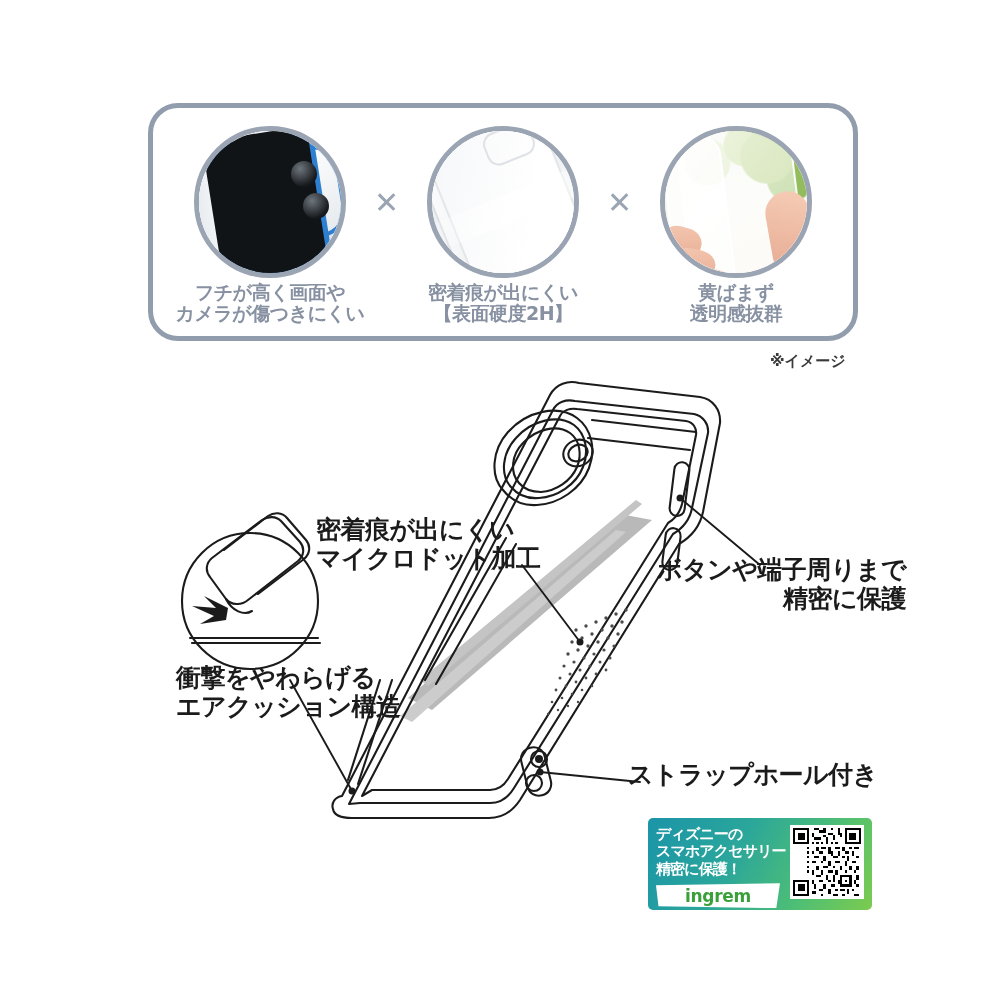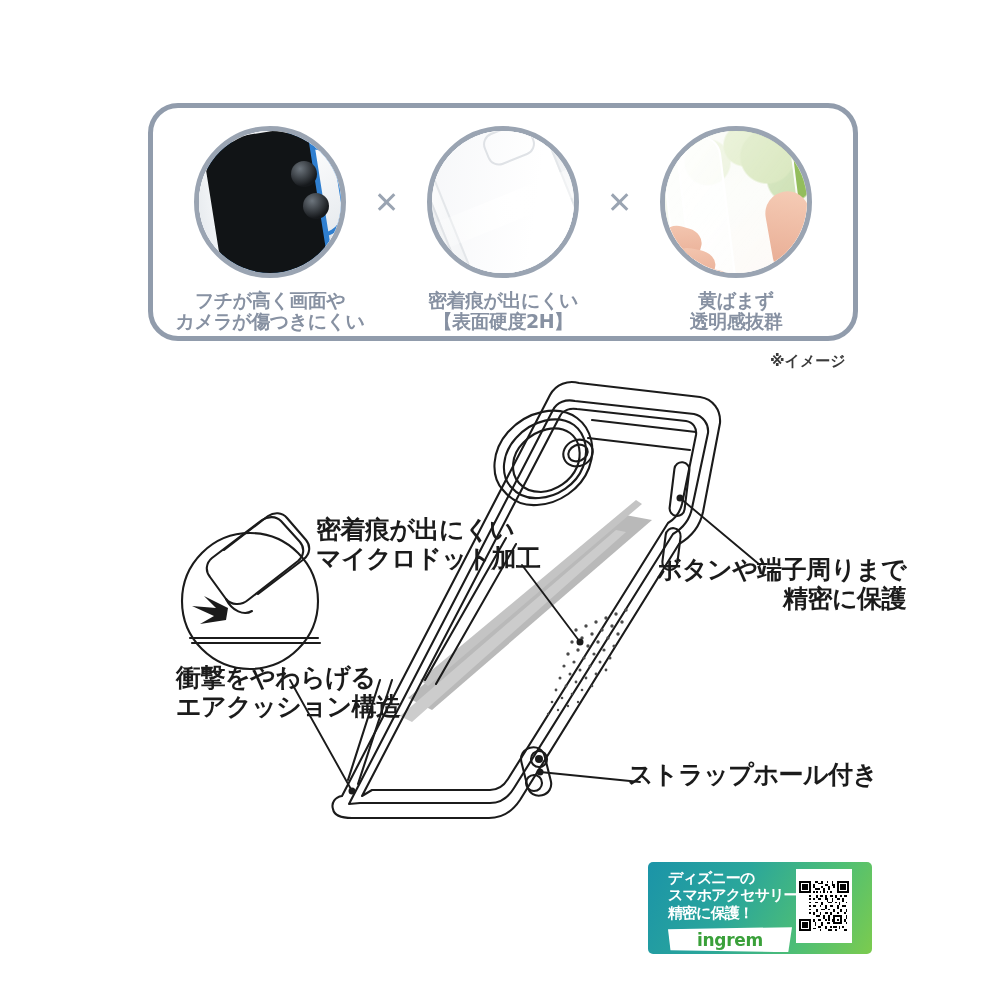--- a/index.html
+++ b/index.html
@@ -46,21 +46,21 @@
     width: 152px;
     height: 152px;
     border-radius: 50%;
     border: 5px solid #9aa4b2;
     box-sizing: border-box;
     overflow: hidden;
     position: relative;
     background: #f2f4f6;
   }
   .feature-caption {
-    margin-top: 12px;
+    margin-top: 4px;
     text-align: center;
     font-weight: bold;
     font-size: 19px;
     line-height: 1.12;
     letter-spacing: -0.5px;
     color: #8791a2;
     -webkit-text-stroke: 3.2px #ffffff;
     paint-order: stroke fill;
     white-space: pre-line;
   }
@@ -198,27 +198,27 @@
   }
   #label-microdot   { left: 316px; top: 515px; text-align: left; }
   #label-aircushion { left: 176px; top: 663px; text-align: left; }
   #label-buttons    { left: 634px; top: 555px; text-align: right; width: 252px; margin-left: 20px; }
   #label-strap      { left: 628px; top: 760px; text-align: left; }
 
   
   #qr-banner {
     position: absolute;
     left: 648px;
-    top: 862px;
+    top: 818px;
     width: 224px;
     height: 92px;
     border-radius: 5px;
     background: linear-gradient(118deg, #1b94a8 0%, #2aa69b 38%, #4fbf74 72%, #7ccb4e 100%);
     box-sizing: border-box;
-    padding: 7px 20px;
+    padding: 7px 8px;
     display: flex;
     align-items: flex-start;
     justify-content: space-between;
   }
   #qr-text-block { width: 128px; padding-top: 1px; }
   .qr-line {
     color: #ffffff;
     font-weight: bold;
     font-size: 15px;
     line-height: 1.16;

